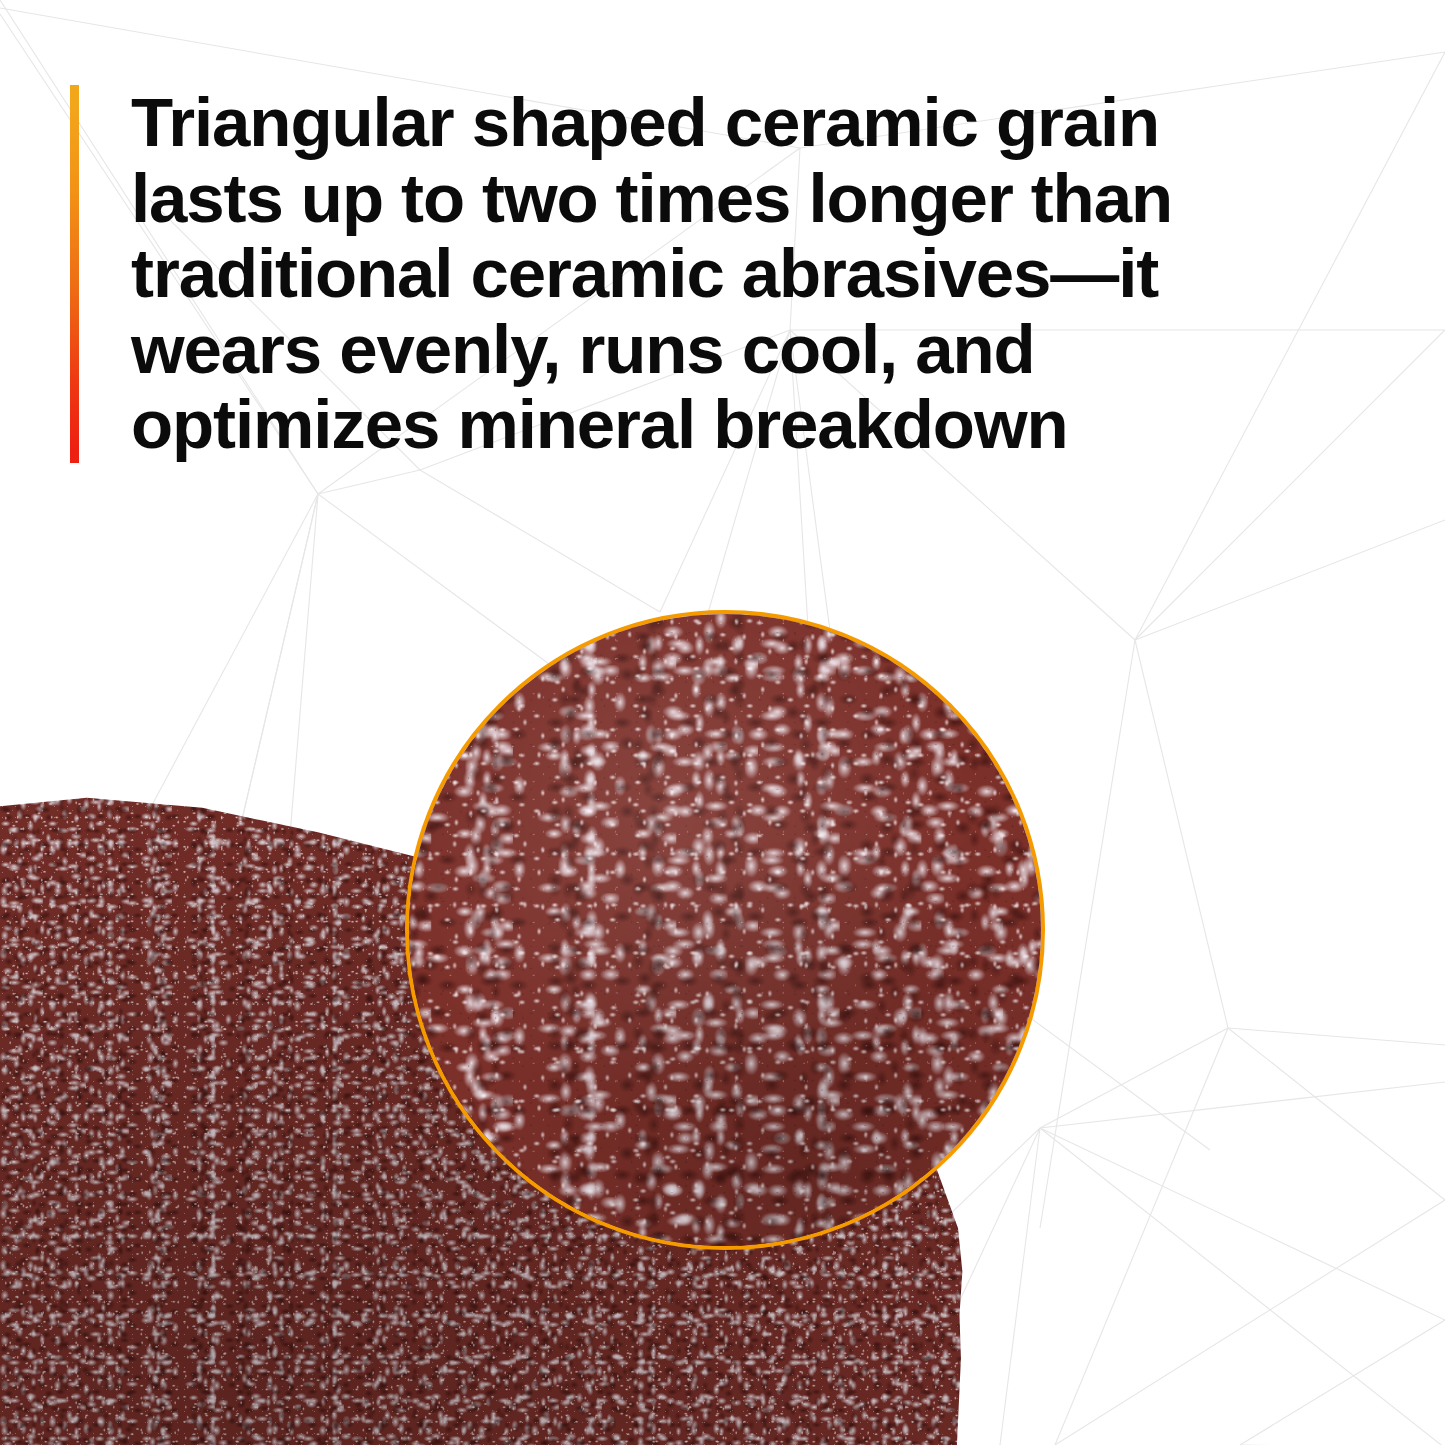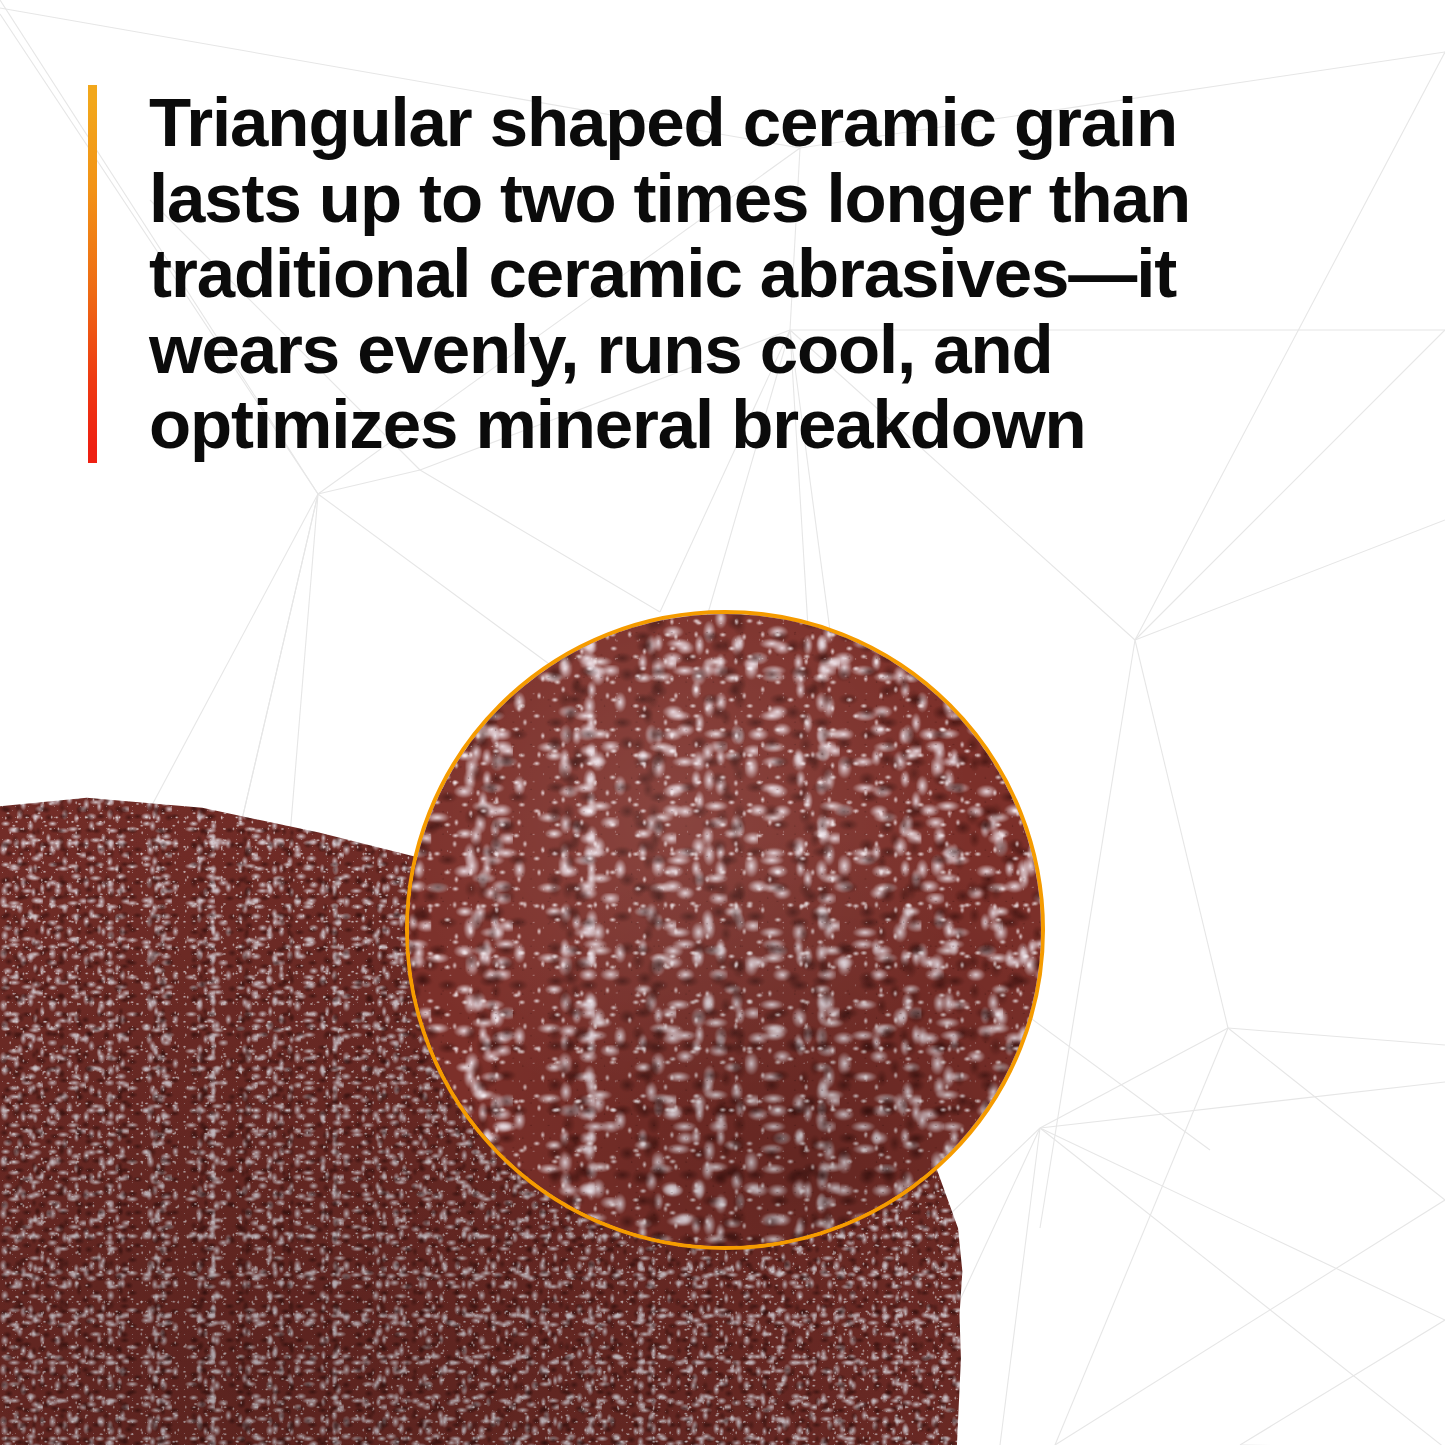--- a/index.html
+++ b/index.html
@@ -22,21 +22,21 @@
     left: 0; top: 0;
     width: 1445px;
     height: 1445px;
     z-index: 0;
     pointer-events: none;
   }
 
   
   #headline-block {
     position: absolute;
-    left: 88px;
+    left: 70px;
     top: 85px;
     width: 1250px;
     height: 378px;
     z-index: 4;
     display: flex;
     align-items: flex-end;
   }
   #accent-bar {
     width: 9px;
     height: 378px;

